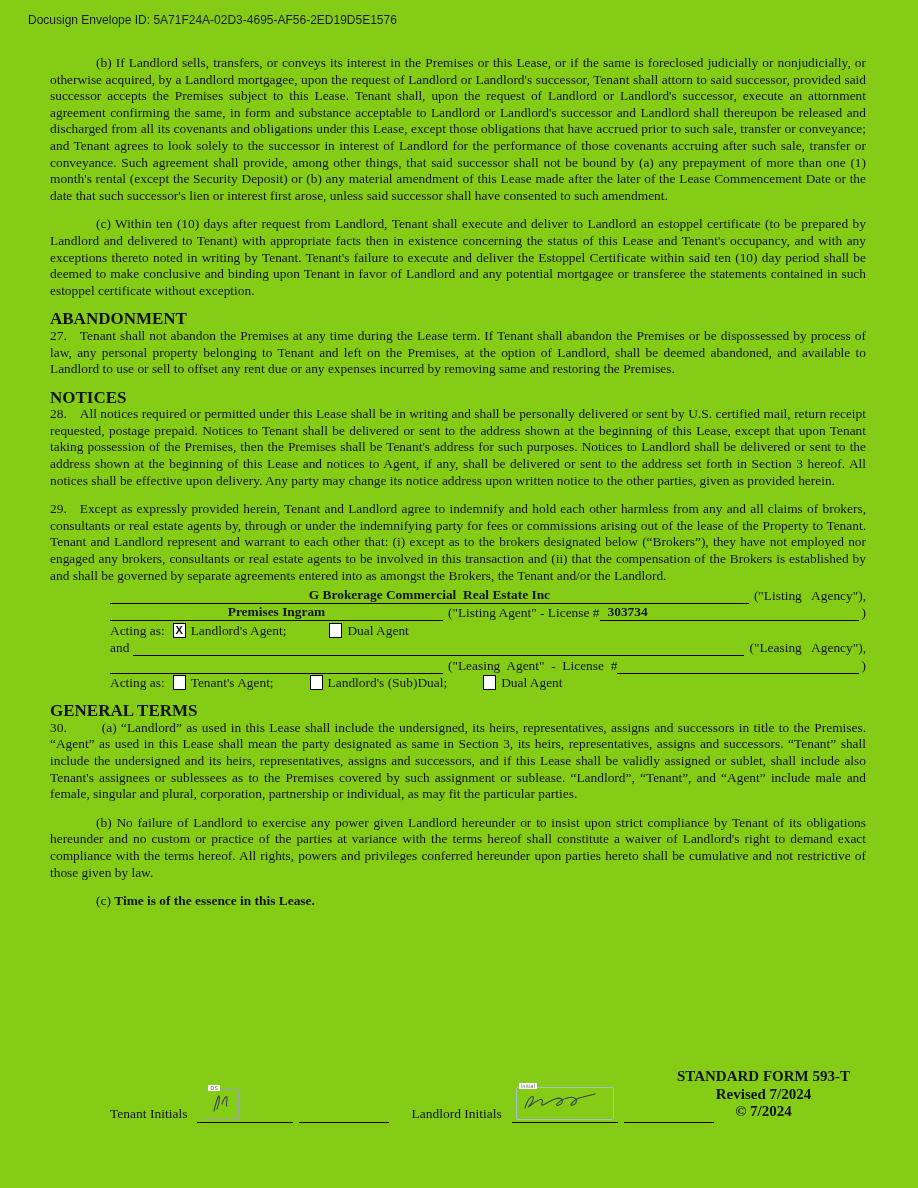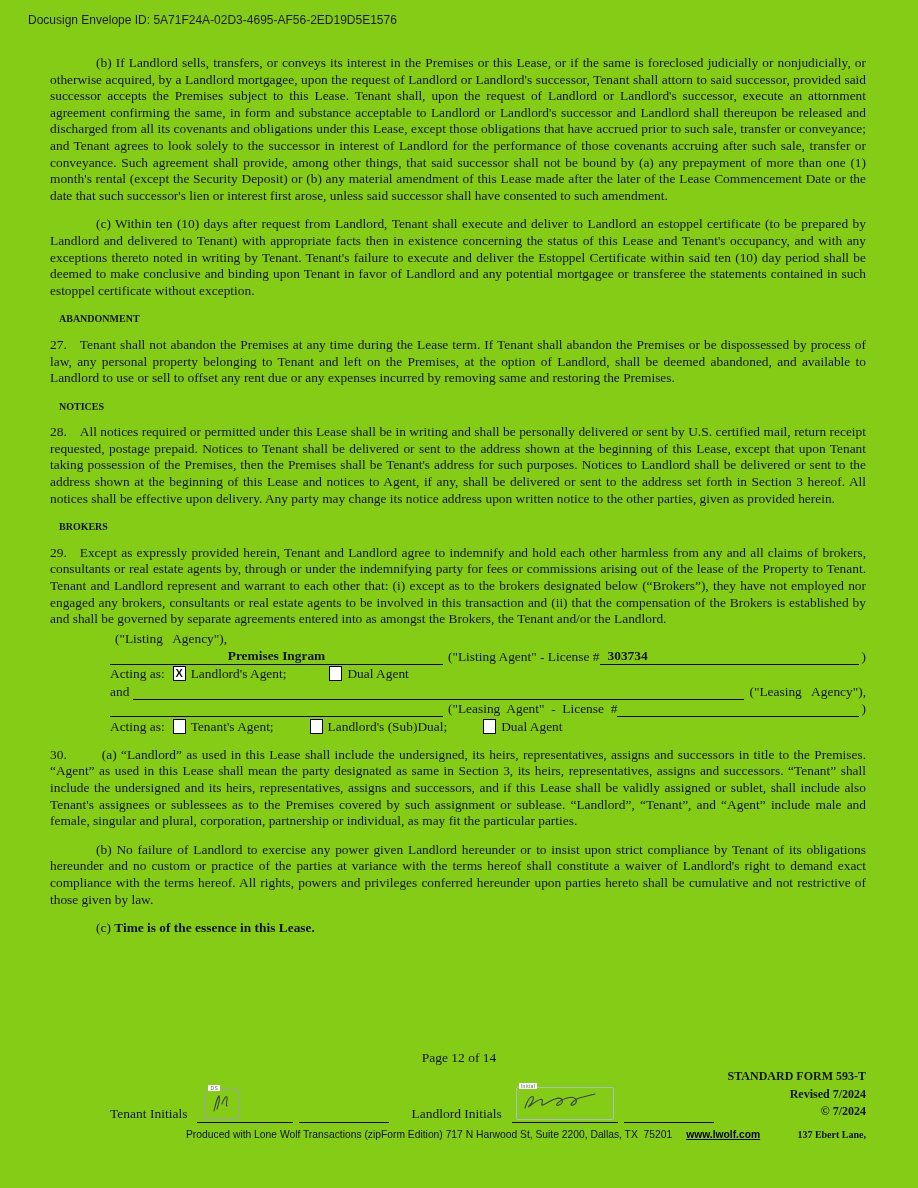--- a/index.html
+++ b/index.html
@@ -4,21 +4,21 @@
 <style>
   html,body{margin:0;padding:0;background:#fff;}
   .page{position:relative;width:918px;height:1188px;background:#84cc16;overflow:hidden;
         font-family:"Liberation Serif",serif;color:#131313;text-decoration:underline;}
   .ds-header{position:absolute;top:13px;left:28px;font-family:"Liberation Sans",sans-serif;
         font-size:12px;color:#1c1c1c;white-space:nowrap;}
   .content{position:absolute;top:55px;left:50px;right:52px;font-size:13.4px;line-height:16.6px;
         text-align:justify;}
   .content p{margin:0 0 12px 0;}
   p.indent{text-indent:46px;}
-  h2.heading{font-size:10px;font-weight:bold;margin:9px;line-height:16.6px;text-align:left;}
+  h2.heading{font-size:17px;font-weight:bold;margin:0;line-height:16.6px;text-align:left;}
   .pnum{margin-right:13px;}
   .pnum-wide{margin-right:35px;}
   .bold{font-weight:bold;}
 
   
   .bform{margin:1px 0 12px 60px;}
   .brow{display:flex;align-items:flex-end;height:17.5px;white-space:nowrap;}
   .brow .txt{line-height:17px;}
   .fill{height:16px;line-height:16px;border-bottom:1px solid #000;}
   .fill.center{text-align:center;font-weight:bold;}
@@ -29,22 +29,22 @@
   .lbl-tight{line-height:17px;padding-left:3px;}
   .cb{display:inline-block;box-sizing:border-box;width:13px;height:15px;border:1.2px solid #000;
       margin:0 5px 1px 8px;text-align:center;font-family:"Liberation Sans",sans-serif;
       font-weight:bold;font-size:11px;line-height:13px;background:#fff;flex:0 0 auto;}
   .gap35{width:35px;flex:0 0 auto;}
   .gap28{width:28px;flex:0 0 auto;}
   .andw{margin-right:4px;}
 
   
   .page-num{position:absolute;top:1050px;left:0;width:100%;text-align:center;font-size:13.5px;}
-  .form-block{position:absolute;top:1068px;right:52px;text-align:right;font-weight:bold;
-      font-size:12px;line-height:17.5px;}
+  .form-block{position:absolute;top:1068px;right:68px;text-align:center;font-weight:bold;
+      font-size:15px;line-height:17.5px;}
   .initials-row{position:absolute;top:1091px;left:110px;display:flex;align-items:flex-end;
       font-size:13.5px;height:32px;}
   .init-label{padding:0 10px 1px 0;line-height:16px;}
   .seg{border-bottom:1px solid #000;height:31px;position:relative;flex:0 0 auto;}
   .seg1{width:96px;} .seg2{width:90px;margin-left:6px;} .spacer{width:22px;flex:0 0 auto;}
   .seg3{width:106px;} .seg4{width:90px;margin-left:6px;}
   .stamp{position:absolute;bottom:2px;border:1px solid #99a3af;border-radius:2px;background:transparent;}
   .stamp .tab{position:absolute;top:-5px;left:2px;font-family:"Liberation Sans",sans-serif;
       font-size:5px;line-height:6px;color:#5a5f66;background:#fff;padding:0 2px;letter-spacing:.4px;}
   .stamp-tenant{left:8px;width:32px;height:29px;}
@@ -66,25 +66,25 @@
     <p class="indent">(b) If Landlord sells, transfers, or conveys its interest in the Premises or this Lease, or if the same is foreclosed judicially or nonjudicially, or otherwise acquired, by a Landlord mortgagee, upon the request of Landlord or Landlord's successor, Tenant shall attorn to said successor, provided said successor accepts the Premises subject to this Lease. Tenant shall, upon the request of Landlord or Landlord's successor, execute an attornment agreement confirming the same, in form and substance acceptable to Landlord or Landlord's successor and Landlord shall thereupon be released and discharged from all its covenants and obligations under this Lease, except those obligations that have accrued prior to such sale, transfer or conveyance; and Tenant agrees to look solely to the successor in interest of Landlord for the performance of those covenants accruing after such sale, transfer or conveyance. Such agreement shall provide, among other things, that said successor shall not be bound by (a) any prepayment of more than one (1) month's rental (except the Security Deposit) or (b) any material amendment of this Lease made after the later of the Lease Commencement Date or the date that such successor's lien or interest first arose, unless said successor shall have consented to such amendment.</p>
 
     <p class="indent">(c) Within ten (10) days after request from Landlord, Tenant shall execute and deliver to Landlord an estoppel certificate (to be prepared by Landlord and delivered to Tenant) with appropriate facts then in existence concerning the status of this Lease and Tenant's occupancy, and with any exceptions thereto noted in writing by Tenant. Tenant's failure to execute and deliver the Estoppel Certificate within said ten (10) day period shall be deemed to make conclusive and binding upon Tenant in favor of Landlord and any potential mortgagee or transferee the statements contained in such estoppel certificate without exception.</p>
 
     <h2 class="heading">ABANDONMENT</h2>
     <p><span class="pnum">27.</span><span>Tenant shall not abandon the Premises at any time during the Lease term. If Tenant shall abandon the Premises or be dispossessed by process of law, any personal property belonging to Tenant and left on the Premises, at the option of Landlord, shall be deemed abandoned, and available to Landlord to use or sell to offset any rent due or any expenses incurred by removing same and restoring the Premises.</span></p>
 
     <h2 class="heading">NOTICES</h2>
     <p><span class="pnum">28.</span><span>All notices required or permitted under this Lease shall be in writing and shall be personally delivered or sent by U.S. certified mail, return receipt requested, postage prepaid. Notices to Tenant shall be delivered or sent to the address shown at the beginning of this Lease, except that upon Tenant taking possession of the Premises, then the Premises shall be Tenant's address for such purposes. Notices to Landlord shall be delivered or sent to the address shown at the beginning of this Lease and notices to Agent, if any, shall be delivered or sent to the address set forth in Section 3 hereof. All notices shall be effective upon delivery. Any party may change its notice address upon written notice to the other parties, given as provided herein.</span></p>
 
-    <h2 class="heading">BROKERS</h2>
     <p style="margin-bottom:2px;"><span class="pnum">29.</span><span>Except as expressly provided herein, Tenant and Landlord agree to indemnify and hold each other harmless from any and all claims of brokers, consultants or real estate agents by, through or under the indemnifying party for fees or commissions arising out of the lease of the Property to Tenant. Tenant and Landlord represent and warrant to each other that: (i) except as to the brokers designated below (“Brokers”), they have not employed nor engaged any brokers, consultants or real estate agents to be involved in this transaction and (ii) that the compensation of the Brokers is established by and shall be governed by separate agreements entered into as amongst the Brokers, the Tenant and/or the Landlord.</span></p>
 
     <div class="bform">
       <div class="brow">
+        <span class="fill f1 center">G Brokerage Commercial&nbsp; Real Estate Inc</span>
         <span class="lbl">("Listing&nbsp;&nbsp; Agency"),</span>
       </div>
       <div class="brow">
         <span class="fill w33 center">Premises Ingram</span>
         <span class="lbl">("Listing Agent" - License #</span>
         <span class="fill f1 left">303734</span>
         <span class="lbl-tight">)</span>
       </div>
       <div class="brow">
         <span class="txt">Acting as:</span>
@@ -111,29 +111,29 @@
         <span class="txt">Tenant's Agent;</span>
         <span class="gap28"></span>
         <span class="cb"></span>
         <span class="txt">Landlord's (Sub)Dual;</span>
         <span class="gap28"></span>
         <span class="cb"></span>
         <span class="txt">Dual Agent</span>
       </div>
     </div>
 
+    <h2 class="heading">GENERAL TERMS</h2>
     <p><span class="pnum-wide">30.</span><span>(a) “Landlord” as used in this Lease shall include the undersigned, its heirs, representatives, assigns and successors in title to the Premises. “Agent” as used in this Lease shall mean the party designated as same in Section 3, its heirs, representatives, assigns and successors. “Tenant” shall include the undersigned and its heirs, representatives, assigns and successors, and if this Lease shall be validly assigned or sublet, shall include also Tenant's assignees or sublessees as to the Premises covered by such assignment or sublease. “Landlord”, “Tenant”, and “Agent” include male and female, singular and plural, corporation, partnership or individual, as may fit the particular parties.</span></p>
 
     <p class="indent">(b) No failure of Landlord to exercise any power given Landlord hereunder or to insist upon strict compliance by Tenant of its obligations hereunder and no custom or practice of the parties at variance with the terms hereof shall constitute a waiver of Landlord's right to demand exact compliance with the terms hereof. All rights, powers and privileges conferred hereunder upon parties hereto shall be cumulative and not restrictive of those given by law.</p>
 
     <p class="indent"><span>(c)</span> <span class="bold">Time is of the essence in this Lease.</span></p>
 
   </div>
 
-  <div class="page-num">Page 12 of 14</div>
 
   <div class="form-block">
     <div>STANDARD FORM 593-T</div>
     <div>Revised 7/2024</div>
     <div>© 7/2024</div>
   </div>
 
   <div class="initials-row">
     <span class="init-label">Tenant Initials</span>
     <span class="seg seg1">
@@ -151,19 +151,14 @@
       <span class="stamp stamp-landlord">
         <span class="tab">Initial</span>
         <svg width="92" height="28" viewBox="0 0 92 28">
           <path d="M8 20 C12 7 18 6 16 12 C14 18 8 21 14 17 C22 11 27 9 25 15 C23 21 31 13 38 11 C46 8 48 15 42 17 C37 19 40 13 50 10 C60 7 62 15 56 17 C51 19 56 11 66 9 L78 6" fill="none" stroke="#38414e" stroke-width="1.1" stroke-linecap="round"></path>
         </svg>
       </span>
     </span>
     <span class="seg seg4"></span>
   </div>
 
-  <div class="produced-row">
-    <span>Produced with Lone Wolf Transactions (zipForm Edition) 717 N Harwood St, Suite 2200, Dallas, TX&nbsp; 75201</span>
-    <a class="website">www.lwolf.com</a>
-    <span class="ebert">137 Ebert Lane,</span>
-  </div>
 
 </div>
 
 </body></html>

